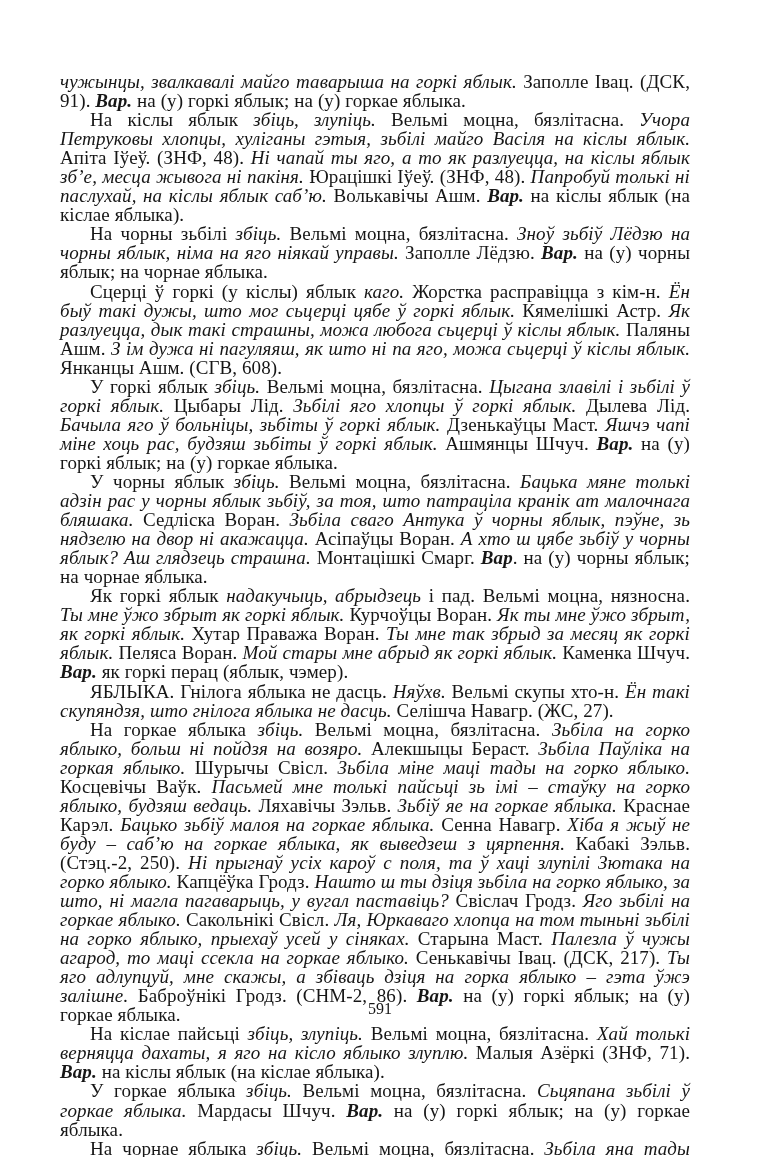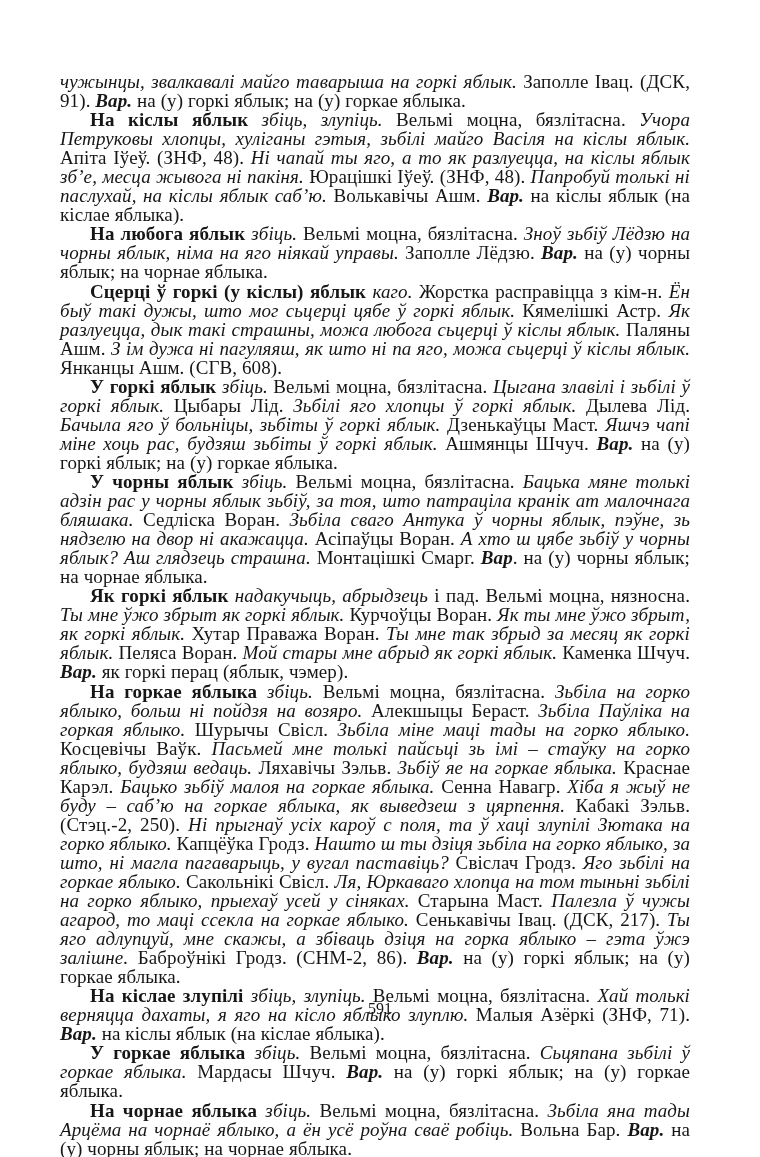--- a/index.html
+++ b/index.html
@@ -31,43 +31,44 @@
   p.para {
     margin: 0;
     padding: 0;
     text-indent: 0;
   }
   p.para.indent {
     text-indent: 30px;
   }
   .s-r  { font-style: normal;  font-weight: normal; }
   .s-i  { font-style: italic;  font-weight: normal; }
-  .s-b  { font-style: normal;  font-weight: bold; }
+  .s-b  { font-style: normal;  font-weight: normal; }
   .s-bi { font-style: italic;  font-weight: bold; }
   .page-number {
     position: absolute;
     top: 1000px;
     left: 0;
     width: 100%;
     text-align: center;
     font-size: 16px;
     color: #161616;
   }
 </style>
 </head>
 <body>
 
 <div class="page">
   <div class="text-block">
       <p class="para"><span class="s-i">чужынцы, звалкавалі майго таварыша на горкі яблык.</span><span class="s-r"> Заполле Івац. (ДСК, 91). </span><span class="s-bi">Вар.</span><span class="s-r"> на (у) горкі яблык; на (у) горкае яблыка.</span></p>
       <p class="para indent"><span class="s-b">На кіслы яблык</span><span class="s-i"> збіць, злупіць.</span><span class="s-r"> Вельмі моцна, бязлітасна. </span><span class="s-i">Учора Петруковы хлопцы, хуліганы гэтыя, зьбілі майго Васіля на кіслы яблык.</span><span class="s-r"> Апіта Іўеў. (ЗНФ, 48). </span><span class="s-i">Ні чапай ты яго, а то як разлуецца, на кіслы яблык зб’е, месца жывога ні пакіня.</span><span class="s-r"> Юрацішкі Іўеў. (ЗНФ, 48). </span><span class="s-i">Папробуй толькі ні паслухай, на кіслы яблык саб’ю.</span><span class="s-r"> Волькавічы Ашм. </span><span class="s-bi">Вар.</span><span class="s-r"> на кіслы яблык (на кіслае яблыка).</span></p>
-      <p class="para indent"><span class="s-b">На любога яблык</span><span class="s-i"> збіць.</span><span class="s-r"> Вельмі моцна, бязлітасна. </span><span class="s-i">Зноў зьбіў Лёдзю на чорны яблык, німа на яго ніякай управы.</span><span class="s-r"> Заполле Лёдзю. </span><span class="s-bi">Вар.</span><span class="s-r"> на (у) чорны яблык; на чорнае яблыка.</span></p>
+      <p class="para indent"><span class="s-b">На чорны зьбілі</span><span class="s-i"> збіць.</span><span class="s-r"> Вельмі моцна, бязлітасна. </span><span class="s-i">Зноў зьбіў Лёдзю на чорны яблык, німа на яго ніякай управы.</span><span class="s-r"> Заполле Лёдзю. </span><span class="s-bi">Вар.</span><span class="s-r"> на (у) чорны яблык; на чорнае яблыка.</span></p>
       <p class="para indent"><span class="s-b">Сцерці ў горкі (у кіслы) яблык</span><span class="s-i"> каго.</span><span class="s-r"> Жорстка расправіцца з кім-н. </span><span class="s-i">Ён быў такі дужы, што мог сьцерці цябе ў горкі яблык.</span><span class="s-r"> Кямелішкі Астр. </span><span class="s-i">Як разлуецца, дык такі страшны, можа любога сьцерці ў кіслы яблык.</span><span class="s-r"> Паляны Ашм. </span><span class="s-i">З ім дужа ні пагуляяш, як што ні па яго, можа сьцерці ў кіслы яблык.</span><span class="s-r"> Янканцы Ашм. (СГВ, 608).</span></p>
       <p class="para indent"><span class="s-b">У горкі яблык</span><span class="s-i"> збіць.</span><span class="s-r"> Вельмі моцна, бязлітасна. </span><span class="s-i">Цыгана злавілі і зьбілі ў горкі яблык.</span><span class="s-r"> Цыбары Лід. </span><span class="s-i">Зьбілі яго хлопцы ў горкі яблык.</span><span class="s-r"> Дылева Лід. </span><span class="s-i">Бачыла яго ў больніцы, зьбіты ў горкі яблык.</span><span class="s-r"> Дзенькаўцы Маст. </span><span class="s-i">Яшчэ чапі міне хоць рас, будзяш зьбіты ў горкі яблык.</span><span class="s-r"> Ашмянцы Шчуч. </span><span class="s-bi">Вар.</span><span class="s-r"> на (у) горкі яблык; на (у) горкае яблыка.</span></p>
       <p class="para indent"><span class="s-b">У чорны яблык</span><span class="s-i"> збіць.</span><span class="s-r"> Вельмі моцна, бязлітасна. </span><span class="s-i">Бацька мяне толькі адзін рас у чорны яблык зьбіў, за тоя, што патраціла кранік ат малочнага бляшака.</span><span class="s-r"> Седліска Воран. </span><span class="s-i">Зьбіла сваго Антука ў чорны яблык, пэўне, зь нядзелю на двор ні акажацца.</span><span class="s-r"> Асіпаўцы Воран. </span><span class="s-i">А хто ш цябе зьбіў у чорны яблык? Аш глядзець страшна.</span><span class="s-r"> Монтацішкі Смарг. </span><span class="s-bi">Вар</span><span class="s-r">. на (у) чорны яблык; на чорнае яблыка.</span></p>
       <p class="para indent"><span class="s-b">Як горкі яблык</span><span class="s-i"> надакучыць, абрыдзець</span><span class="s-r"> і пад. Вельмі моцна, нязносна. </span><span class="s-i">Ты мне ўжо збрыт як горкі яблык.</span><span class="s-r"> Курчоўцы Воран. </span><span class="s-i">Як ты мне ўжо збрыт, як горкі яблык.</span><span class="s-r"> Хутар Праважа Воран. </span><span class="s-i">Ты мне так збрыд за месяц як горкі яблык.</span><span class="s-r"> Пеляса Воран. </span><span class="s-i">Мой стары мне абрыд як горкі яблык.</span><span class="s-r"> Каменка Шчуч. </span><span class="s-bi">Вар.</span><span class="s-r"> як горкі перац (яблык, чэмер).</span></p>
+      <p class="para indent"><span class="s-r">ЯБЛЫКА. </span><span class="s-b">Гнілога яблыка не дасць.</span><span class="s-i"> Няўхв.</span><span class="s-r"> Вельмі скупы хто-н. </span><span class="s-i">Ён такі скупяндзя, што гнілога яблыка не дасць.</span><span class="s-r"> Селішча Навагр. (ЖС, 27).</span></p>
       <p class="para indent"><span class="s-b">На горкае яблыка</span><span class="s-i"> збіць.</span><span class="s-r"> Вельмі моцна, бязлітасна. </span><span class="s-i">Зьбіла на горко яблыко, больш ні пойдзя на возяро.</span><span class="s-r"> Алекшыцы Бераст. </span><span class="s-i">Зьбіла Паўліка на горкая яблыко.</span><span class="s-r"> Шурычы Свісл. </span><span class="s-i">Зьбіла міне маці тады на горко яблыко.</span><span class="s-r"> Косцевічы Ваўк. </span><span class="s-i">Пасьмей мне толькі пайсьці зь імі – стаўку на горко яблыко, будзяш ведаць.</span><span class="s-r"> Ляхавічы Зэльв. </span><span class="s-i">Зьбіў яе на горкае яблыка.</span><span class="s-r"> Краснае Карэл. </span><span class="s-i">Бацько зьбіў малоя на горкае яблыка.</span><span class="s-r"> Сенна Навагр. </span><span class="s-i">Хіба я жыў не буду – саб’ю на горкае яблыка, як выведзеш з цярпення.</span><span class="s-r"> Кабакі Зэльв. (Стэц.-2, 250). </span><span class="s-i">Ні прыгнаў усіх кароў с поля, та ў хаці злупілі Зютака на горко яблыко.</span><span class="s-r"> Капцёўка Гродз. </span><span class="s-i">Нашто ш ты дзіця зьбіла на горко яблыко, за што, ні магла пагаварыць, у вугал паставіць?</span><span class="s-r"> Свіслач Гродз. </span><span class="s-i">Яго зьбілі на горкае яблыко.</span><span class="s-r"> Сакольнікі Свісл. </span><span class="s-i">Ля, Юркаваго хлопца на том тыньні зьбілі на горко яблыко, прыехаў усей у сіняках.</span><span class="s-r"> Старына Маст. </span><span class="s-i">Палезла ў чужы агарод, то маці ссекла на горкае яблыко.</span><span class="s-r"> Сенькавічы Івац. (ДСК, 217). </span><span class="s-i">Ты яго адлупцуй, мне скажы, а збіваць дзіця на горка яблыко – гэта ўжэ залішне.</span><span class="s-r"> Баброўнікі Гродз. (СНМ-2, 86). </span><span class="s-bi">Вар.</span><span class="s-r"> на (у) горкі яблык; на (у) горкае яблыка.</span></p>
-      <p class="para indent"><span class="s-b">На кіслае злупілі</span><span class="s-i"> збіць, злупіць.</span><span class="s-r"> Вельмі моцна, бязлітасна. </span><span class="s-i">Хай толькі верняцца дахаты, я яго на кісло яблыко злуплю.</span><span class="s-r"> Малыя Азёркі (ЗНФ, 71). </span><span class="s-bi">Вар.</span><span class="s-r"> на кіслы яблык (на кіслае яблыка).</span></p>
+      <p class="para indent"><span class="s-b">На кіслае пайсьці</span><span class="s-i"> збіць, злупіць.</span><span class="s-r"> Вельмі моцна, бязлітасна. </span><span class="s-i">Хай толькі верняцца дахаты, я яго на кісло яблыко злуплю.</span><span class="s-r"> Малыя Азёркі (ЗНФ, 71). </span><span class="s-bi">Вар.</span><span class="s-r"> на кіслы яблык (на кіслае яблыка).</span></p>
       <p class="para indent"><span class="s-b">У горкае яблыка</span><span class="s-i"> збіць.</span><span class="s-r"> Вельмі моцна, бязлітасна. </span><span class="s-i">Сьцяпана зьбілі ў горкае яблыка.</span><span class="s-r"> Мардасы Шчуч. </span><span class="s-bi">Вар.</span><span class="s-r"> на (у) горкі яблык; на (у) горкае яблыка.</span></p>
       <p class="para indent"><span class="s-b">На чорнае яблыка</span><span class="s-i"> збіць.</span><span class="s-r"> Вельмі моцна, бязлітасна. </span><span class="s-i">Зьбіла яна тады Арцёма на чорнаё яблыко, а ён усё роўна сваё робіць.</span><span class="s-r"> Вольна Бар. </span><span class="s-bi">Вар.</span><span class="s-r"> на (у) чорны яблык; на чорнае яблыка.</span></p>
     </div>
   <div class="page-number">591</div>
 </div>
 
 </body></html>

